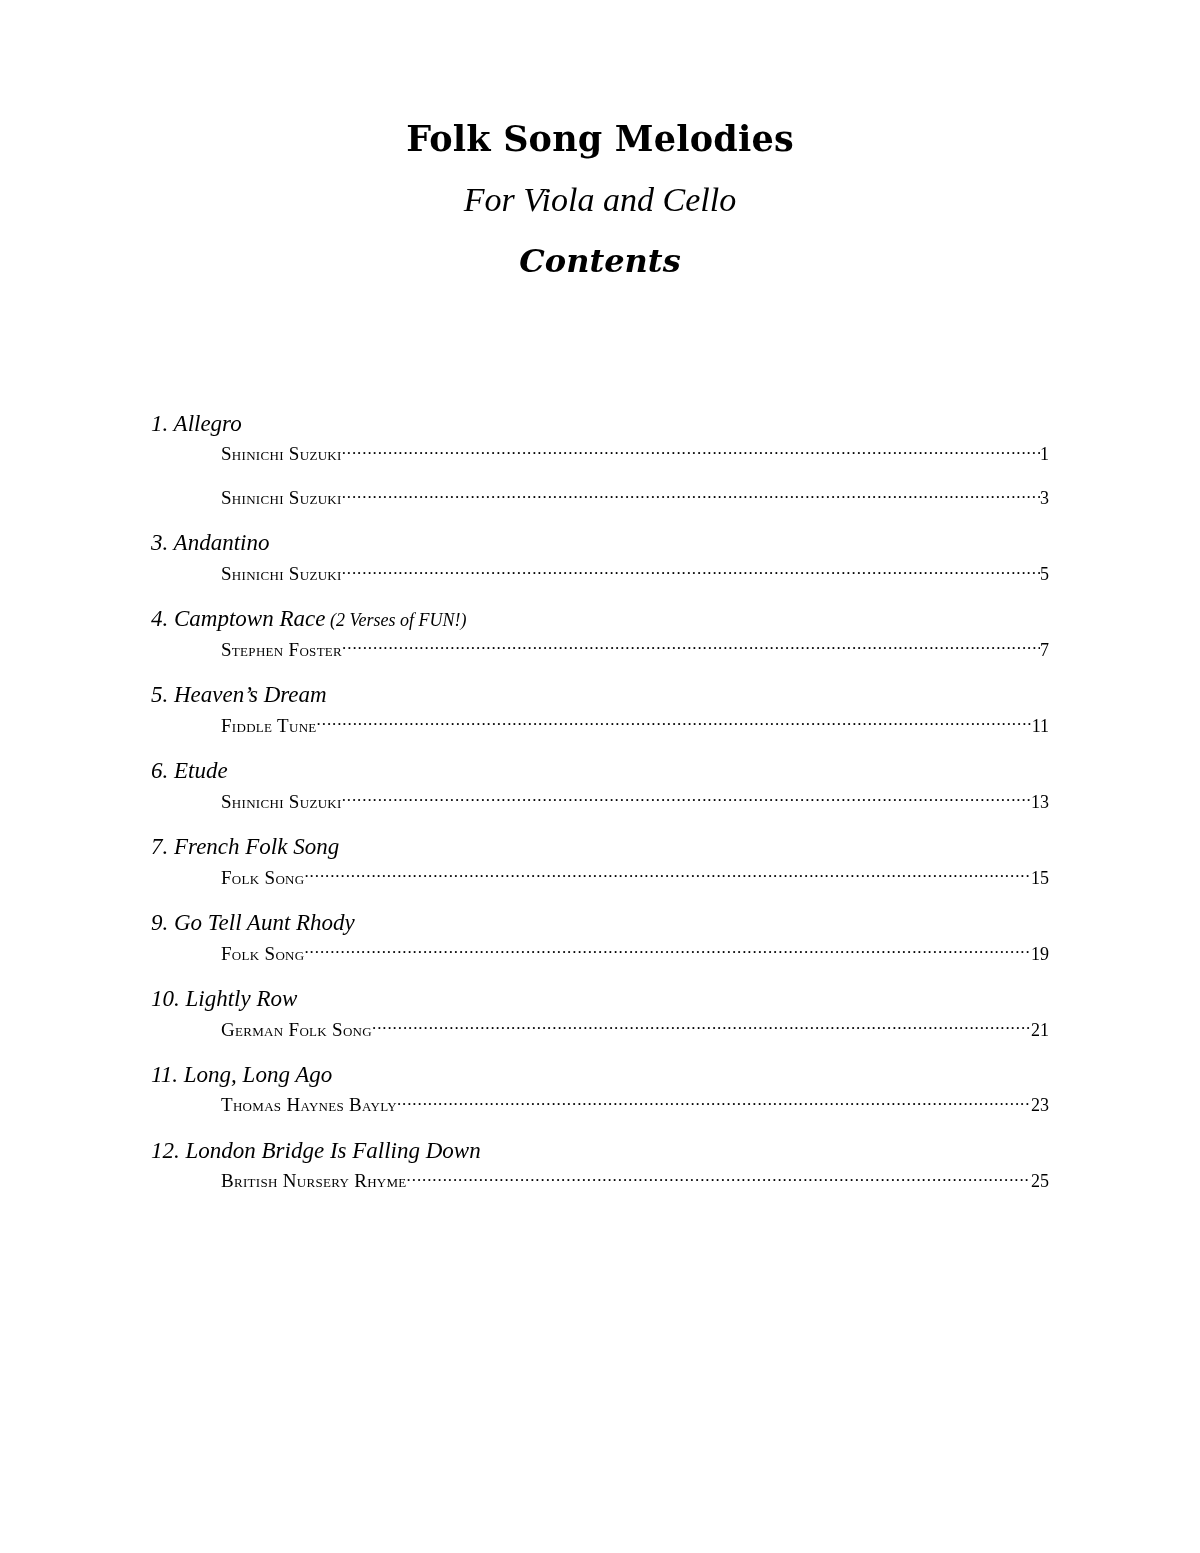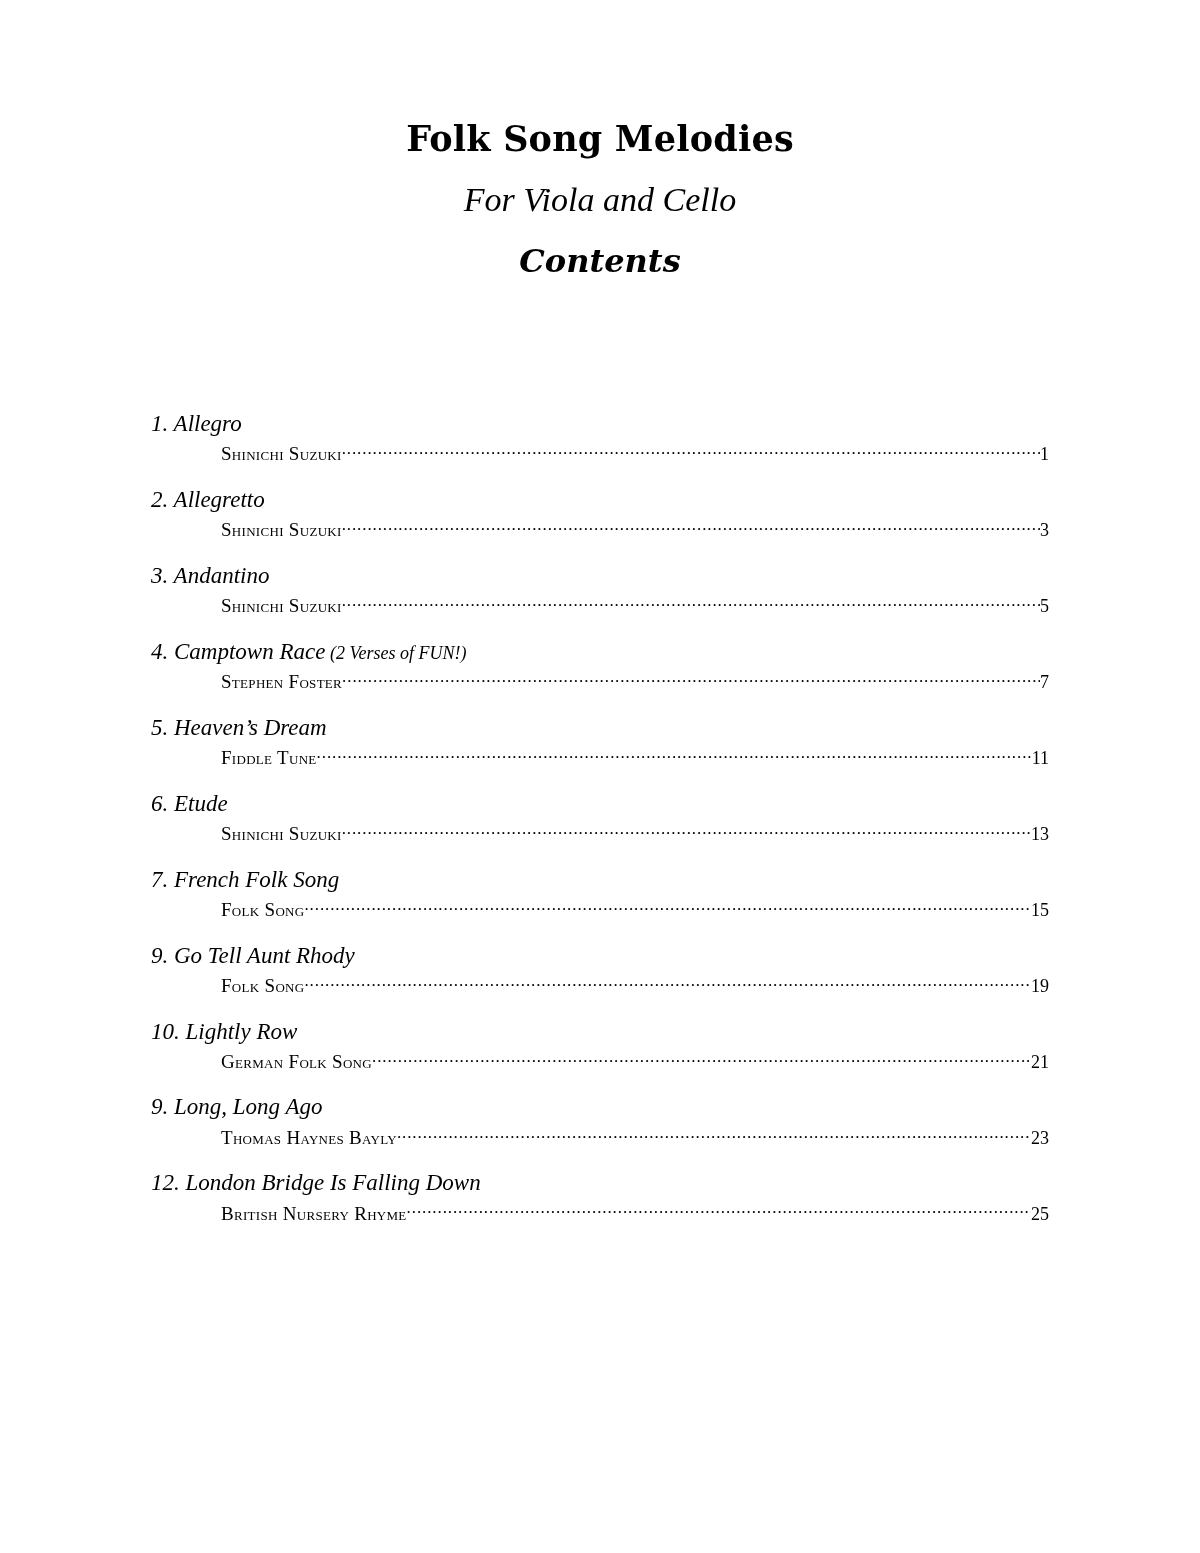--- a/index.html
+++ b/index.html
@@ -125,21 +125,20 @@
   <ul class="toc" id="toc-list">
       <li class="toc-entry">
         <div class="entry-title"><span>1. Allegro</span></div>
         <div class="entry-line">
           <span class="composer">Shinichi Suzuki</span>
           <span class="leader"></span>
           <span class="page-num">1</span>
         </div>
       </li>
       <li class="toc-entry">
-        <div class="entry-title"><span>2. Allegretto</span></div>
         <div class="entry-line">
           <span class="composer">Shinichi Suzuki</span>
           <span class="leader"></span>
           <span class="page-num">3</span>
         </div>
       </li>
       <li class="toc-entry">
         <div class="entry-title"><span>3. Andantino</span></div>
         <div class="entry-line">
           <span class="composer">Shinichi Suzuki</span>
@@ -189,21 +188,21 @@
       </li>
       <li class="toc-entry">
         <div class="entry-title"><span>10. Lightly Row</span></div>
         <div class="entry-line">
           <span class="composer">German Folk Song</span>
           <span class="leader"></span>
           <span class="page-num">21</span>
         </div>
       </li>
       <li class="toc-entry">
-        <div class="entry-title"><span>9. Long, Long Ago</span></div>
+        <div class="entry-title"><span>11. Long, Long Ago</span></div>
         <div class="entry-line">
           <span class="composer">Thomas Haynes Bayly</span>
           <span class="leader"></span>
           <span class="page-num">23</span>
         </div>
       </li>
       <li class="toc-entry">
         <div class="entry-title"><span>12. London Bridge Is Falling Down</span></div>
         <div class="entry-line">
           <span class="composer">British Nursery Rhyme</span>

